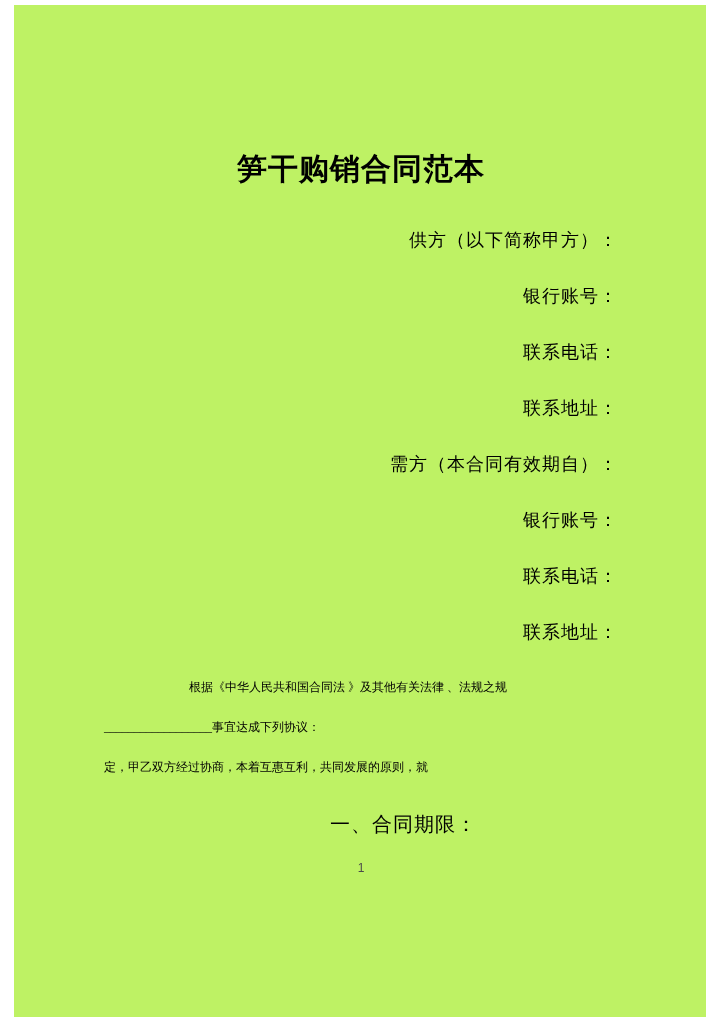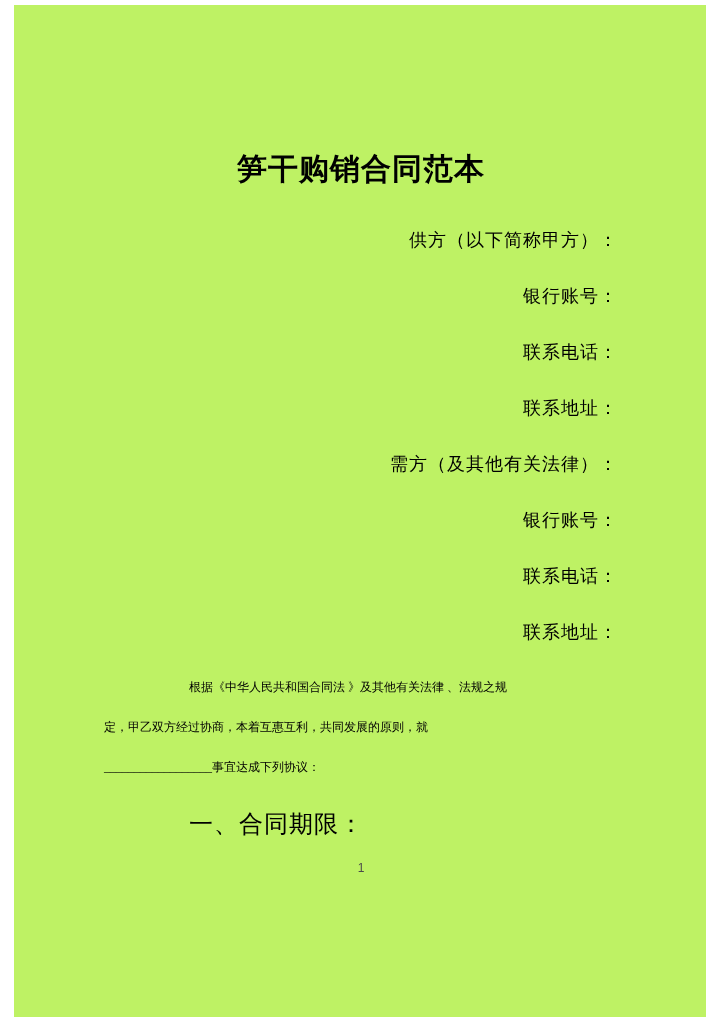--- a/index.html
+++ b/index.html
@@ -44,25 +44,26 @@
     line-height: 40px;
   }
   .para .line {
     white-space: nowrap;
   }
   .para .line.first {
     text-indent: 85px;
   }
   .section-heading {
     margin: 0 0 14px 0;
-    font-size: 24px;
+    font-size: 20px;
     line-height: 42px;
     text-indent: 85px;
     letter-spacing: 1px;
     white-space: nowrap;
+    text-align: center;
   }
   .page-number {
     margin-top: 6px;
     text-align: center;
     font-family: "Liberation Sans", "DejaVu Sans", sans-serif;
     font-size: 12px;
     line-height: 14px;
     color: #4a4a4a;
   }
 </style>
@@ -74,32 +75,32 @@
   <h1 class="title">笋干购销合同范本</h1>
 
   <p class="field-line">供方（以下简称甲方）：</p>
 
   <p class="field-line">银行账号：</p>
 
   <p class="field-line">联系电话：</p>
 
   <p class="field-line">联系地址：</p>
 
-  <p class="field-line">需方（及其他有关法律）：</p>
+  <p class="field-line">需方（本合同有效期自）：</p>
 
   <p class="field-line">银行账号：</p>
 
   <p class="field-line">联系电话：</p>
 
   <p class="field-line">联系地址：</p>
 
   <div class="para">
     <div class="line first">根据《中华人民共和国合同法 》及其他有关法律 、法规之规</div>
+    <div class="line">__________________事宜达成下列协议：</div>
     <div class="line">定，甲乙双方经过协商，本着互惠互利，共同发展的原则，就</div>
-    <div class="line">__________________事宜达成下列协议：</div>
   </div>
 
   <p class="section-heading">一、合同期限：</p>
 
   <div class="para">
   </div>
 
   <div class="page-number">1</div>
 
 </div>

